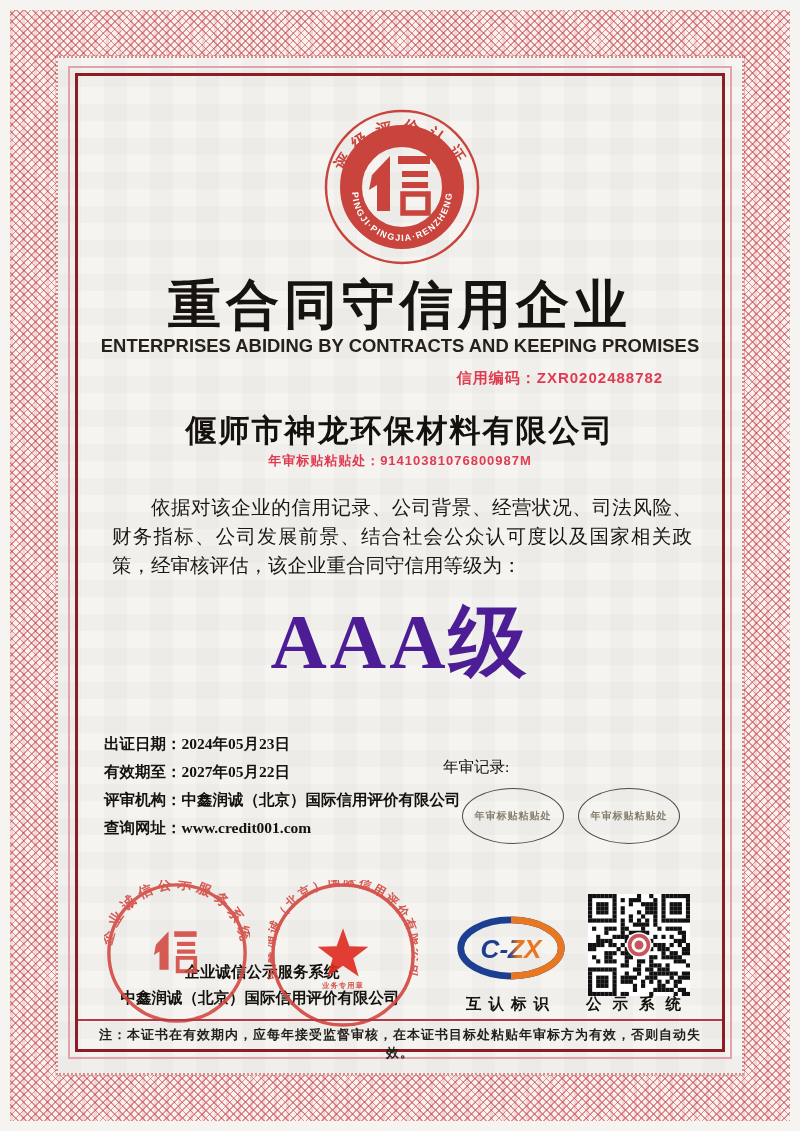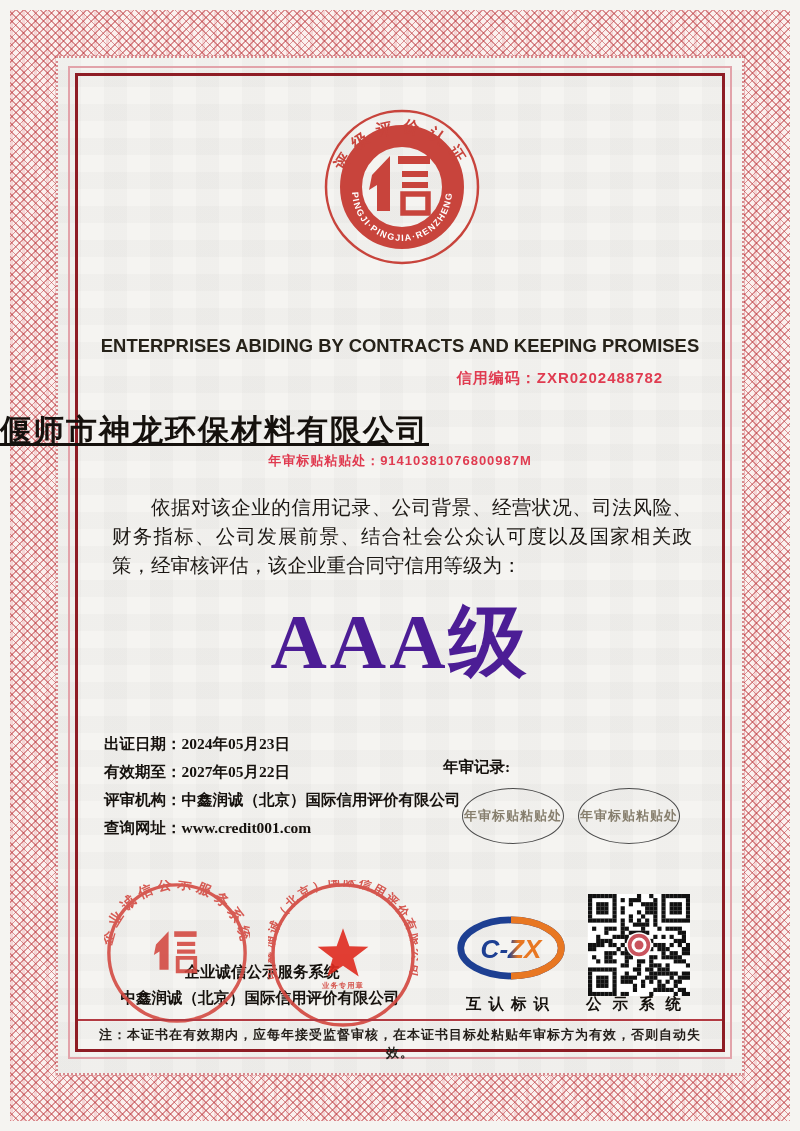--- a/index.html
+++ b/index.html
@@ -27,36 +27,36 @@
   .top-seal{left:322px;top:106px;width:160px;height:162px;}
   .seal-cn{font-size:16px;font-weight:bold;fill:#c8443c;letter-spacing:9px;font-family:"Liberation Serif",serif;}
   .seal-en{font-size:9px;font-weight:bold;fill:#ffffff;letter-spacing:1.4px;font-family:"Liberation Sans",sans-serif;}
 
   .title{top:270px;left:0;width:100%;text-align:center;font-size:53px;font-weight:bold;
     letter-spacing:5px;color:#171310;}
   .subtitle{top:335px;left:0;width:100%;text-align:center;font-size:19px;font-weight:bold;color:#262219;
     font-family:"Liberation Sans","DejaVu Sans",sans-serif;transform:scaleX(.97);}
   .credit-code{top:369px;left:400px;width:320px;text-align:center;color:#e03b50;font-size:15px;
     font-weight:bold;letter-spacing:1px;font-family:"Liberation Sans",sans-serif;}
-  .company{top:410px;left:0;width:100%;font-size:31px;font-weight:bold;
-    letter-spacing:2px;color:#15110d;text-decoration:underline;}
+  .company{top:410px;left:0;width:100%;text-align:center;font-size:31px;font-weight:bold;
+    letter-spacing:2px;color:#15110d;}
   .uscc{top:452px;left:0;width:100%;text-align:center;font-size:13px;font-weight:bold;color:#e03b50;
     letter-spacing:1px;font-family:"Liberation Sans",sans-serif;}
   .paragraph{top:493px;left:112px;width:580px;font-size:19.5px;font-weight:normal;line-height:29px;
     text-align:justify;text-indent:2em;color:#1b1713;}
   .grade{top:590px;left:0;width:100%;text-align:center;font-size:78px;font-weight:bold;color:#4c1d95;
     letter-spacing:3px;}
 
   .details{top:735px;left:104px;color:#15110d;}
   .details .row{font-size:15.5px;font-weight:bold;margin-bottom:10px;line-height:18px;}
-  .annual-label{top:757px;left:443px;font-size:15.5px;font-weight:bold;color:#15110d;}
+  .annual-label{top:757px;left:443px;font-size:15.5px;font-weight:normal;color:#15110d;}
   .slot{width:100px;height:54px;border:1.6px solid #4a4a4a;border-radius:50%;
     display:flex;align-items:center;justify-content:center;background:transparent;}
   .slot1{left:462px;top:788px;} .slot2{left:578px;top:788px;}
-  .slot span{font-size:13px;color:#877f6e;letter-spacing:1px;font-weight:bold;text-align:center;}
+  .slot span{font-size:10px;color:#877f6e;letter-spacing:1px;font-weight:bold;text-align:center;}
 
   .org-line1{top:962px;left:110px;width:304px;text-align:center;font-size:15.5px;font-weight:bold;color:#15110d;}
   .org-line2{top:988px;left:85px;width:350px;text-align:center;font-size:15.5px;font-weight:bold;color:#15110d;}
   .stamp-left{left:104px;top:880px;width:146px;height:146px;opacity:.88;}
   .stamp-right{left:268px;top:880px;width:150px;height:150px;opacity:.9;}
   .stamp-arc{font-size:14.5px;font-weight:bold;fill:#d3473f;letter-spacing:5px;font-family:"Liberation Serif",serif;}
   .stamp-arc2{font-size:12.5px;font-weight:bold;fill:#d3473f;letter-spacing:2.5px;font-family:"Liberation Serif",serif;}
   .stamp-sub{font-size:7.5px;font-weight:bold;fill:#d3473f;letter-spacing:1px;}
 
   .czx{left:453px;top:914px;width:116px;height:68px;}
@@ -92,20 +92,21 @@
     <text class="seal-en"><textPath href="#arcB" startOffset="50%" text-anchor="middle">PINGJI·PINGJIA·RENZHENG</textPath></text>
     <g fill="#c8443c">
       <path d="M -30 -12 L -12 -31 L -12 24 L -25 24 L -25 -2 L -33 3 Z"></path>
       <rect x="-4" y="-31" width="32" height="8"></rect>
       <rect x="0" y="-16" width="26" height="6"></rect>
       <rect x="0" y="-5" width="26" height="6"></rect>
       <path d="M 1 7 H 26 V 26 H 1 Z" fill="none" stroke="#c8443c" stroke-width="5.5"></path>
     </g>
   </svg>
 
+  <div class="abs title">重合同守信用企业</div>
   <div class="abs subtitle">ENTERPRISES ABIDING BY CONTRACTS AND KEEPING PROMISES</div>
   <div class="abs credit-code">信用编码：ZXR0202488782</div>
   <div class="abs company">偃师市神龙环保材料有限公司</div>
   <div class="abs uscc">年审标贴粘贴处：91410381076800987M</div>
   <div class="abs paragraph">依据对该企业的信用记录、公司背景、经营状况、司法风险、财务指标、公司发展前景、结合社会公众认可度以及国家相关政策，经审核评估，该企业重合同守信用等级为：</div>
   <div class="abs grade">AAA级</div>
 
   <div class="abs details">
     <div class="row"><span>出证日期：</span><span>2024年05月23日</span></div>
     <div class="row"><span>有效期至：</span><span>2027年05月22日</span></div>

